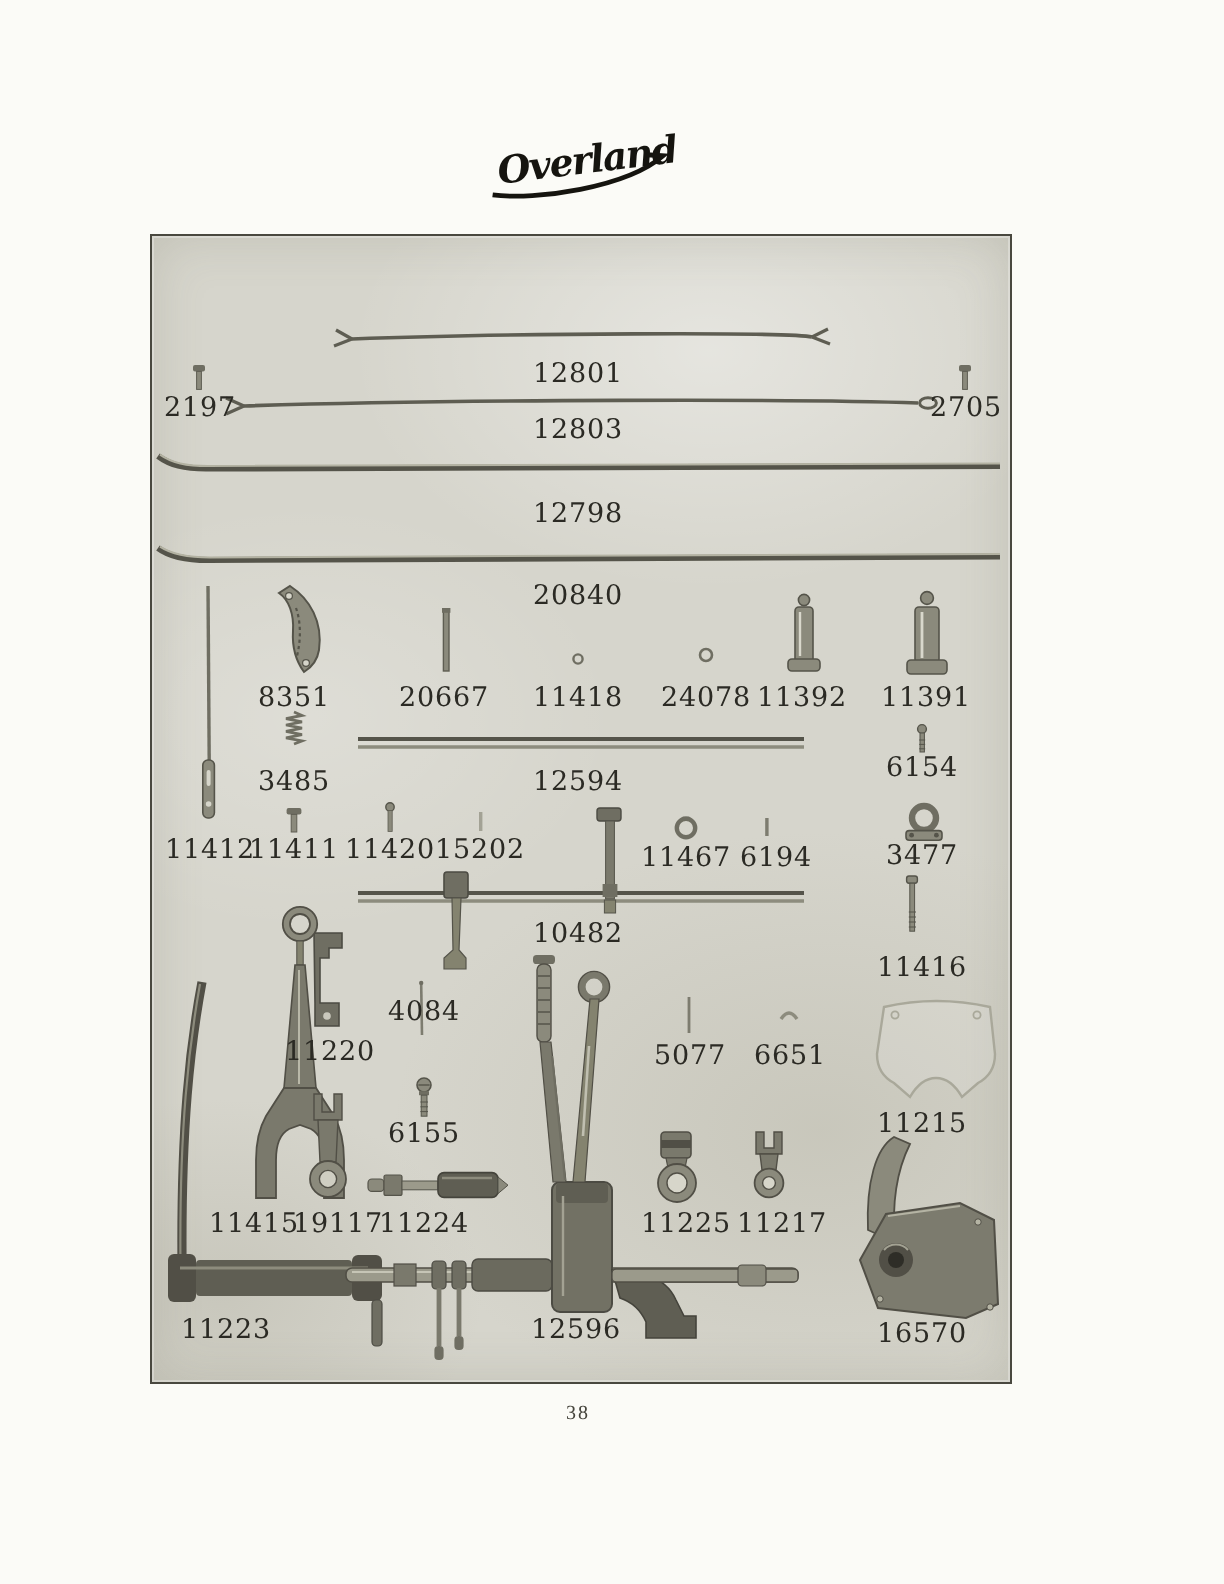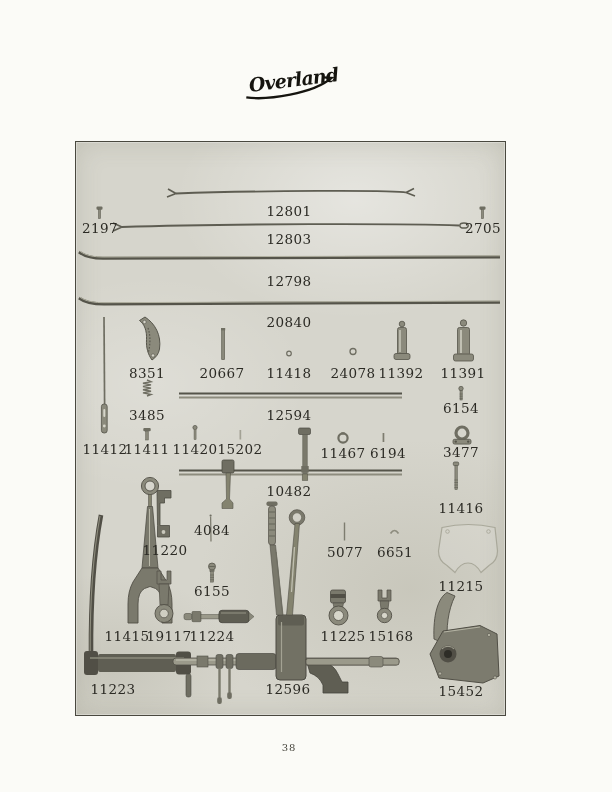--- a/index.html
+++ b/index.html
@@ -13,31 +13,30 @@
   .plate{
     position:absolute;left:75px;top:117px;width:429px;height:573px;
     background-color:#d6d5cc;
     background-image:
       radial-gradient(ellipse 300px 200px at 65% 10%, rgba(255,255,255,0.38), rgba(255,255,255,0) 60%),
       radial-gradient(ellipse 260px 180px at 18% 42%, rgba(255,255,255,0.20), rgba(255,255,255,0) 60%),
       radial-gradient(ellipse 330px 230px at 78% 78%, rgba(165,163,145,0.28), rgba(165,163,145,0) 65%),
       radial-gradient(ellipse 220px 160px at 8% 92%, rgba(150,148,130,0.22), rgba(150,148,130,0) 60%);
     border:1px solid #49483f;
     box-shadow: inset 0 0 0 1px rgba(255,255,255,0.30), inset 0 0 26px rgba(110,108,92,0.20);
-    margin-top: 24px;
   }
   .plate svg{position:absolute;left:0;top:0;}
   .plabel{
     position:absolute;transform:translate(-50%,-50%);
     font-size:13.5px;color:#2b2a24;letter-spacing:0.4px;white-space:nowrap;
     font-family:"DejaVu Serif", serif;
   }
   .pageno{
-    position:absolute;left:289px;top:747px;transform:translate(-50%,-50%);
-    font-size:10px;color:#45443c;letter-spacing:1px;
+    position:absolute;left:289px;top:707px;transform:translate(-50%,-50%);
+    font-size:10px;color:#45443c;letter-spacing:1px;font-family:Liberation Serif, serif;
   }
 </style>
 </head>
 <body>
 
 <div class="logo-wrap">
   <svg width="116" height="46" viewBox="0 0 116 46">
     <g transform="rotate(-7 58 24)">
       <text x="17" y="27" style="font-family:'DejaVu Serif',serif;font-style:italic;font-weight:700;font-size:19px;letter-spacing:-0.8px;fill:#15140f">Overland</text>
       <path d="M13,32 C34,37.5 80,36.5 100,23 L92,21.5" stroke="#15140f" stroke-width="2.4" fill="none"></path>
@@ -321,19 +320,19 @@
   <span class="plabel" style="left:89px;top:408px">11220</span>
   <span class="plabel" style="left:136px;top:388px">4084</span>
   <span class="plabel" style="left:269px;top:410px">5077</span>
   <span class="plabel" style="left:319px;top:410px">6651</span>
   <span class="plabel" style="left:136px;top:449px">6155</span>
   <span class="plabel" style="left:385px;top:444px">11215</span>
   <span class="plabel" style="left:51px;top:494px">11415</span>
   <span class="plabel" style="left:93px;top:494px">19117</span>
   <span class="plabel" style="left:136px;top:494px">11224</span>
   <span class="plabel" style="left:267px;top:494px">11225</span>
-  <span class="plabel" style="left:315px;top:494px">15168</span>
+  <span class="plabel" style="left:315px;top:494px">11217</span>
   <span class="plabel" style="left:37px;top:547px">11223</span>
   <span class="plabel" style="left:212px;top:547px">12596</span>
-  <span class="plabel" style="left:385px;top:549px">15452</span>
+  <span class="plabel" style="left:385px;top:549px">16570</span>
 </div>
 
 <span class="pageno">38</span>
 
 </body></html>

